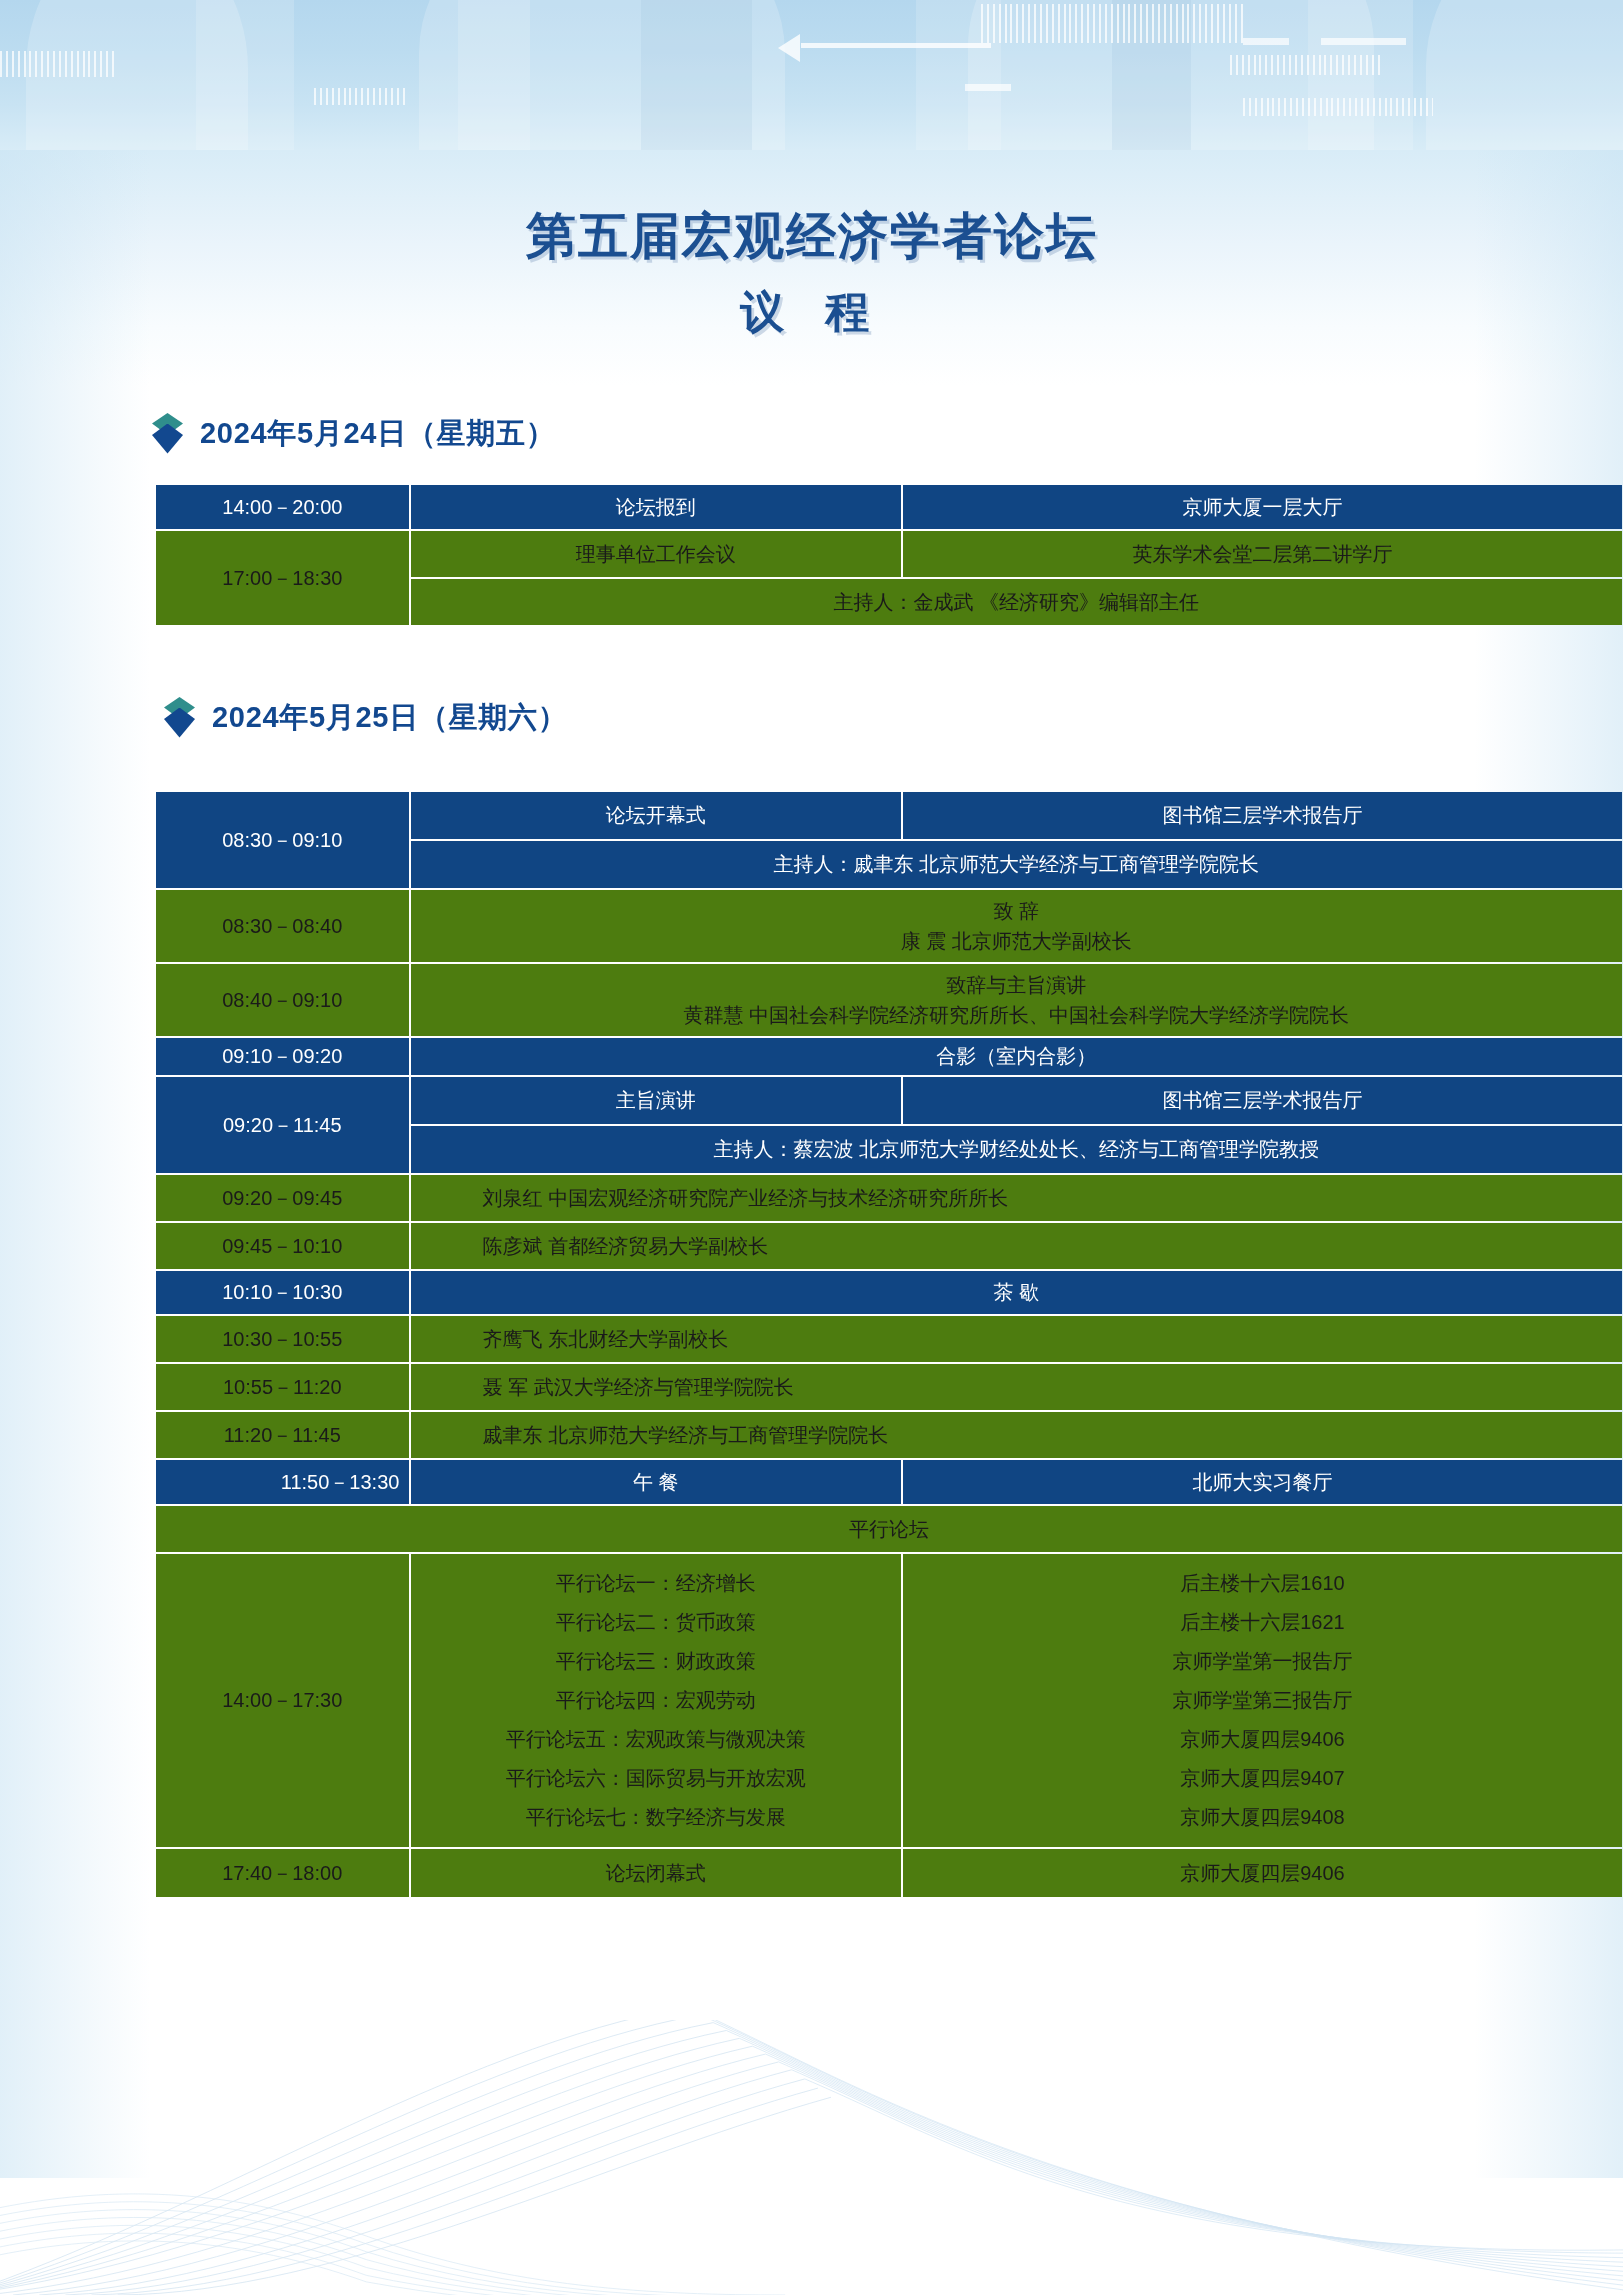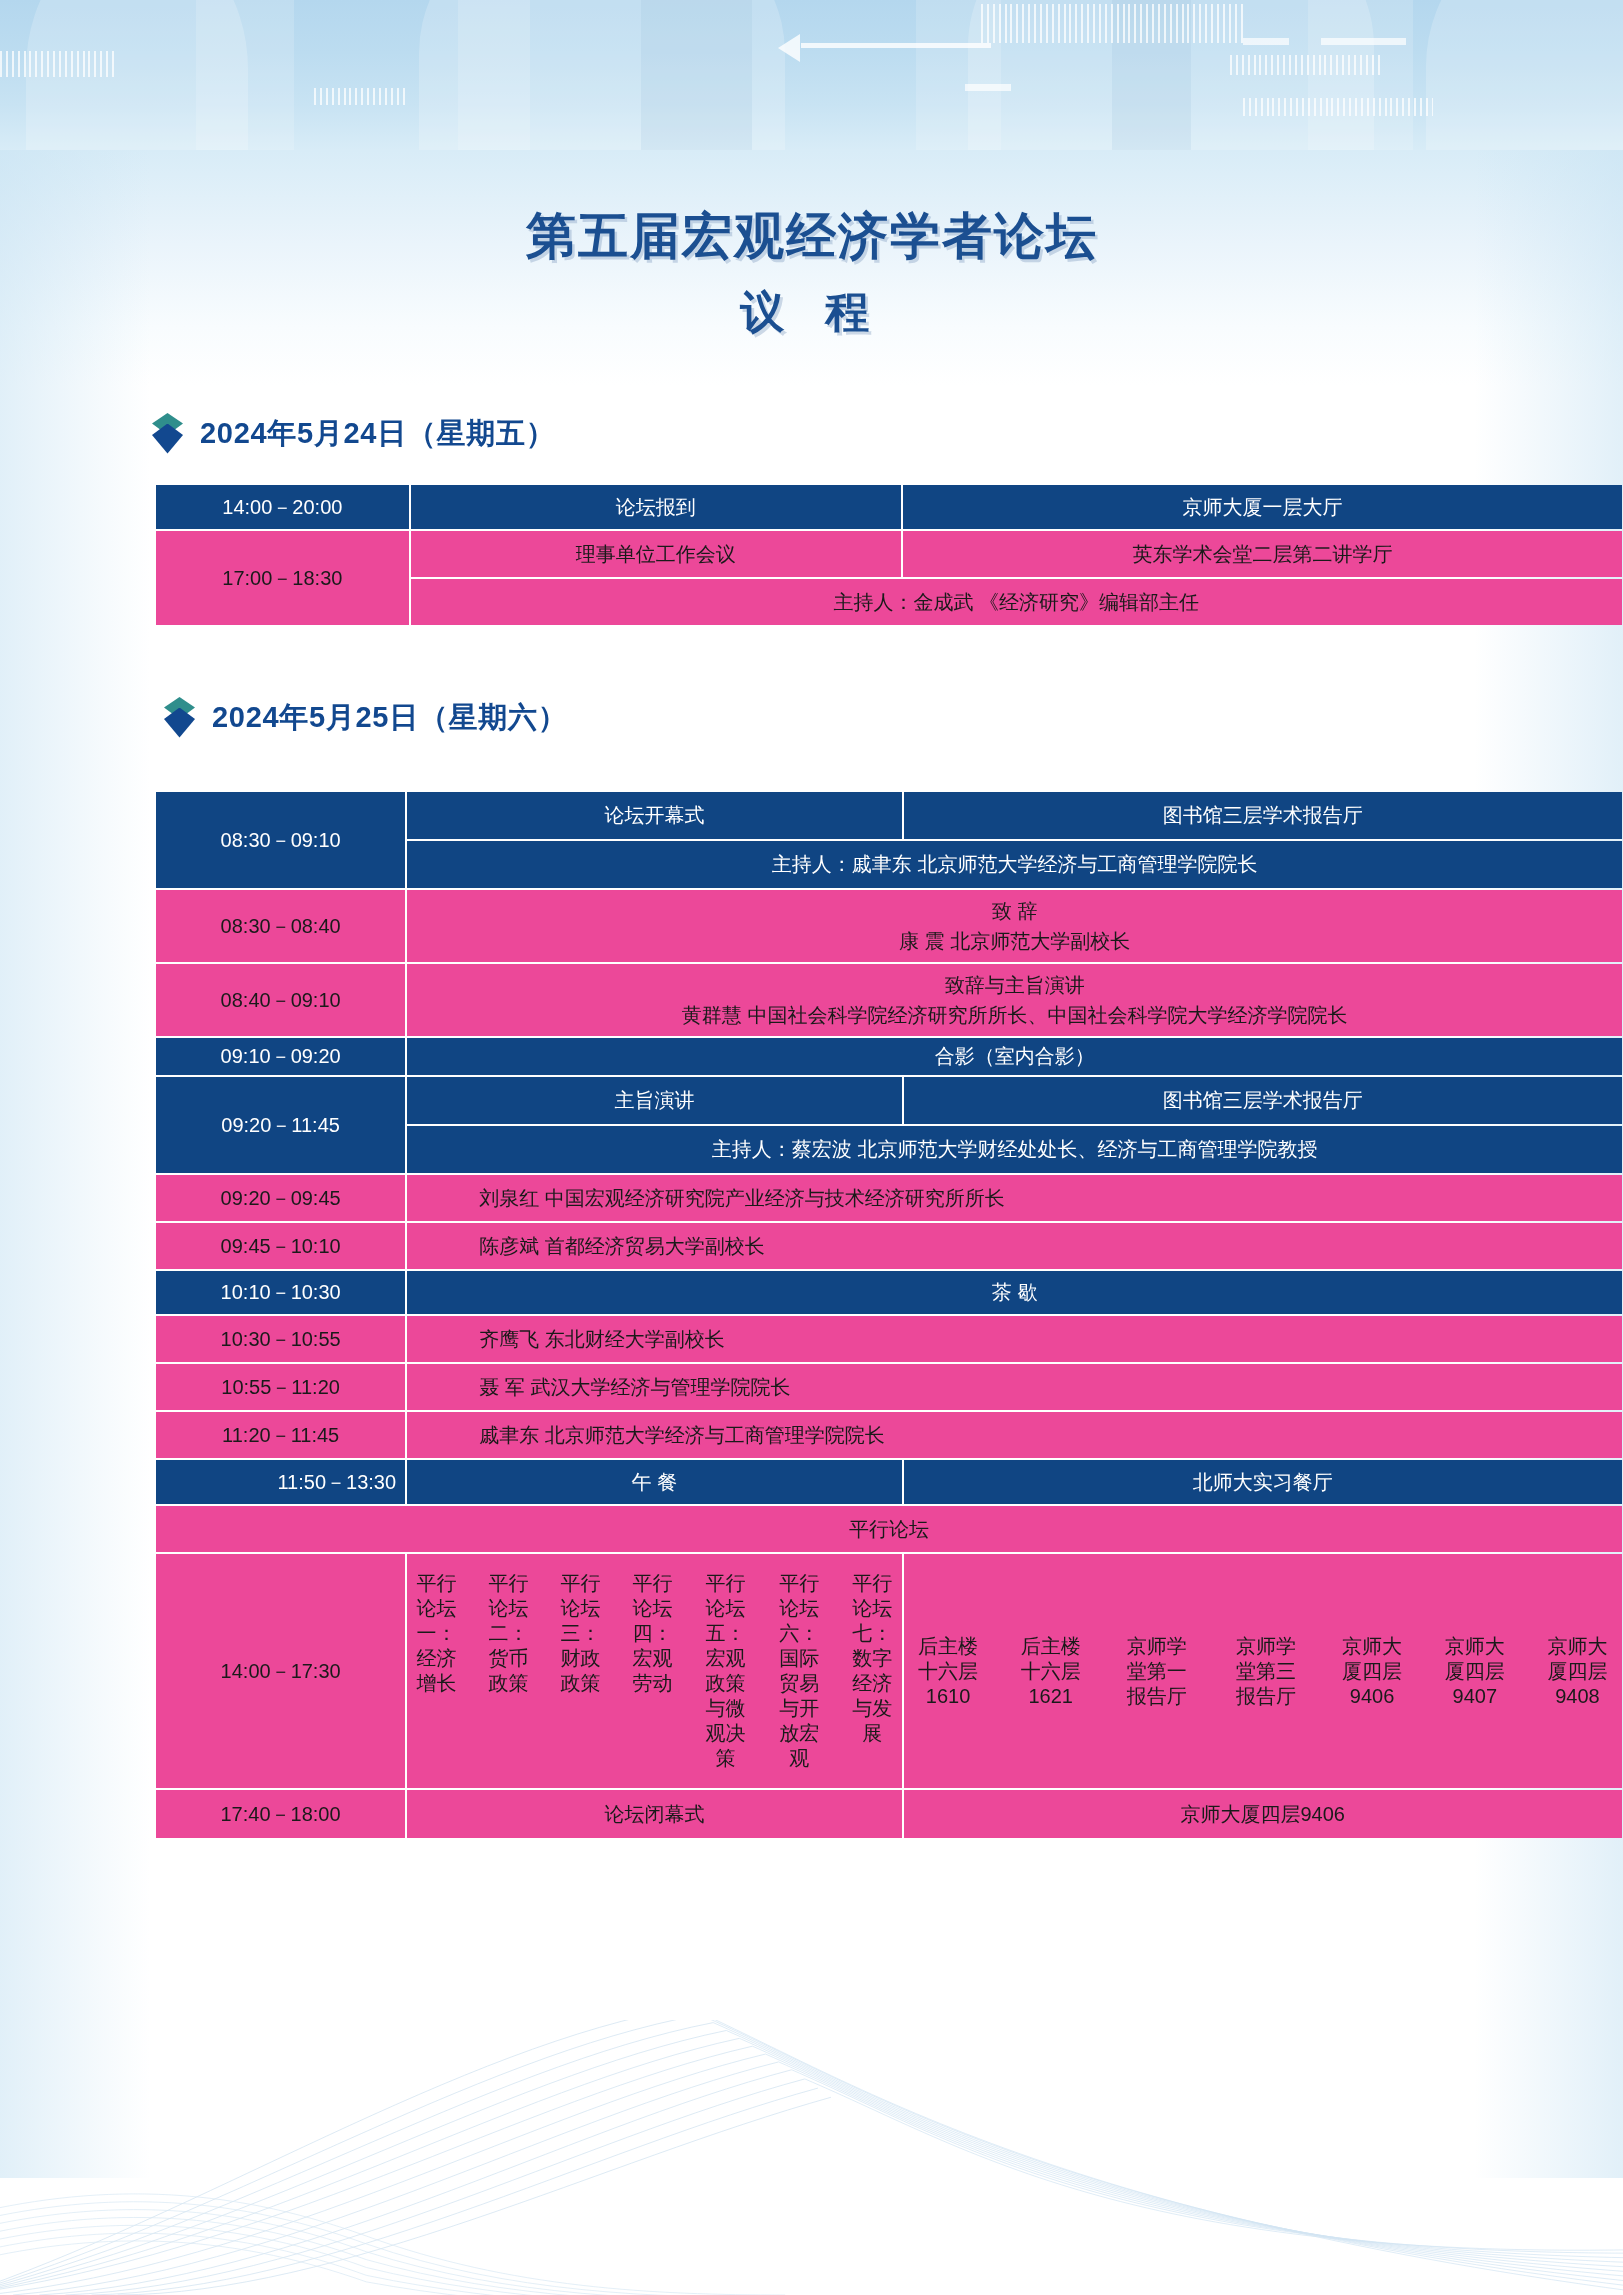--- a/index.html
+++ b/index.html
@@ -101,36 +101,36 @@
     font-size:29px; font-weight:bold; color:#12488f; letter-spacing:0.7px;
   }
 
   table.agenda {
     position:absolute;
     border-collapse:separate;
     border-spacing:2.6px;
     table-layout:fixed;
   }
   table.agenda td {
-    background:#ec4899;
+    background:#4d7c0f;
     color:#1a1a1a;
     font-size:20px;
     text-align:center;
     vertical-align:middle;
     padding:0 9.2px;
   }
   table.agenda td.hdr {
     background:#104583;
     color:#ffffff;
   }
   table.agenda td.left {
     text-align:left;
     padding-left:72px;
   }
-  .fl-list { display:flex; flex-direction:row; gap:32px; padding:17px 0; }
+  .fl-list { display:flex; flex-direction:column; gap:14px; padding:17px 0; }
   .fl-list .fl-row { line-height:1.25; }
   .col-time { width:236px; }
   .col-topic { width:476px; }
   .col-place { width:707px;margin-left:22px; }
   .two-line { line-height:1.5; }
 </style>
 </head>
 <body>
 
 <div class="banner">

